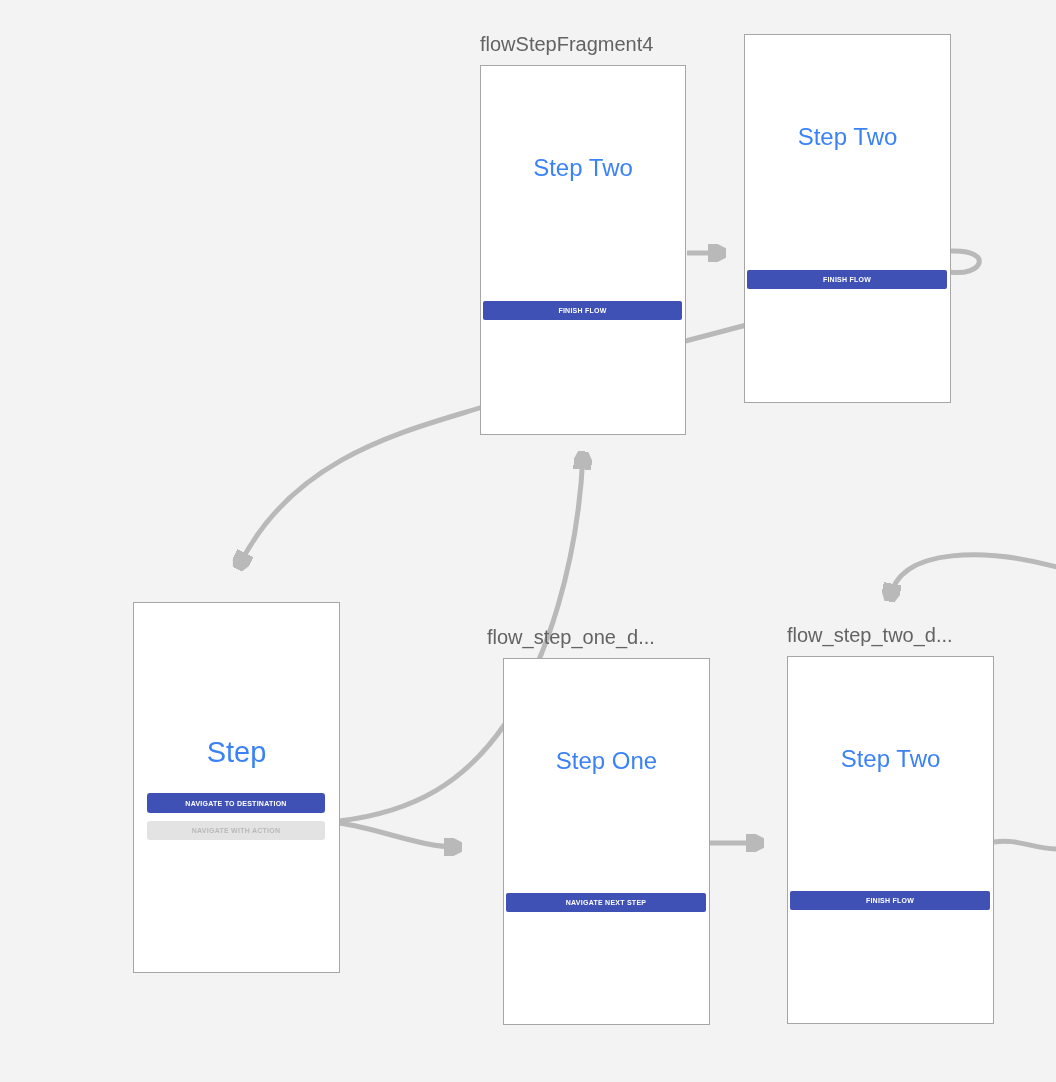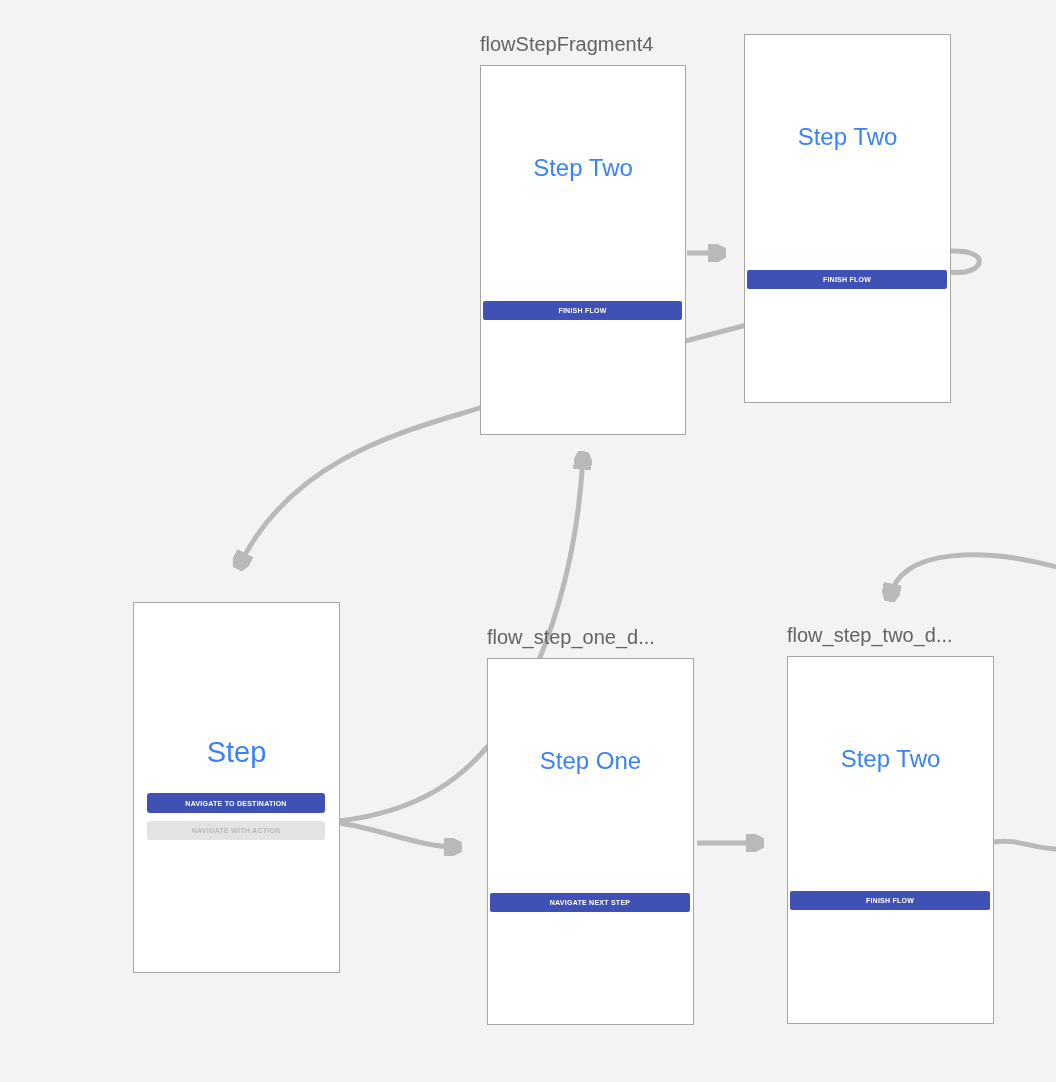--- a/index.html
+++ b/index.html
@@ -18,21 +18,21 @@
   .btn-primary{background:#3f51b5;color:#ffffff;}
   .btn-disabled{background:#e3e3e3;color:#b9b9b9;}
   
   .n-frag4{left:480px;top:33px;}
   .n-frag4 .node-box{width:206px;height:370px;}
   .n-frag3{left:744px;top:34px;}
   .n-frag3 .node-box{width:207px;height:369px;}
   .n-home{left:133px;top:602px;}
   .n-home .node-box{width:207px;height:371px;}
   .n-step1{left:487px;top:626px;}
-  .n-step1 .node-box{width:207px;height:367px;}
+  .n-step1 .node-box{width:207px;height:367px;margin-left:16px;}
   .n-step2{left:787px;top:624px;}
   .n-step2 .node-box{width:207px;height:368px;}
   
   .b-frag{left:2px;right:3px;top:235px;height:19px;}
   .b-step1{left:2px;right:3px;top:234px;height:19px;}
   .b-step2{left:2px;right:3px;top:234px;height:19px;}
   .b-home1{left:13px;right:14px;top:190px;height:20px;border-radius:3px;}
   .b-home2{left:13px;right:14px;top:218px;height:19px;border-radius:3px;}
   .home-icon{width:19px;height:19px;flex:0 0 auto;}
 </style>

